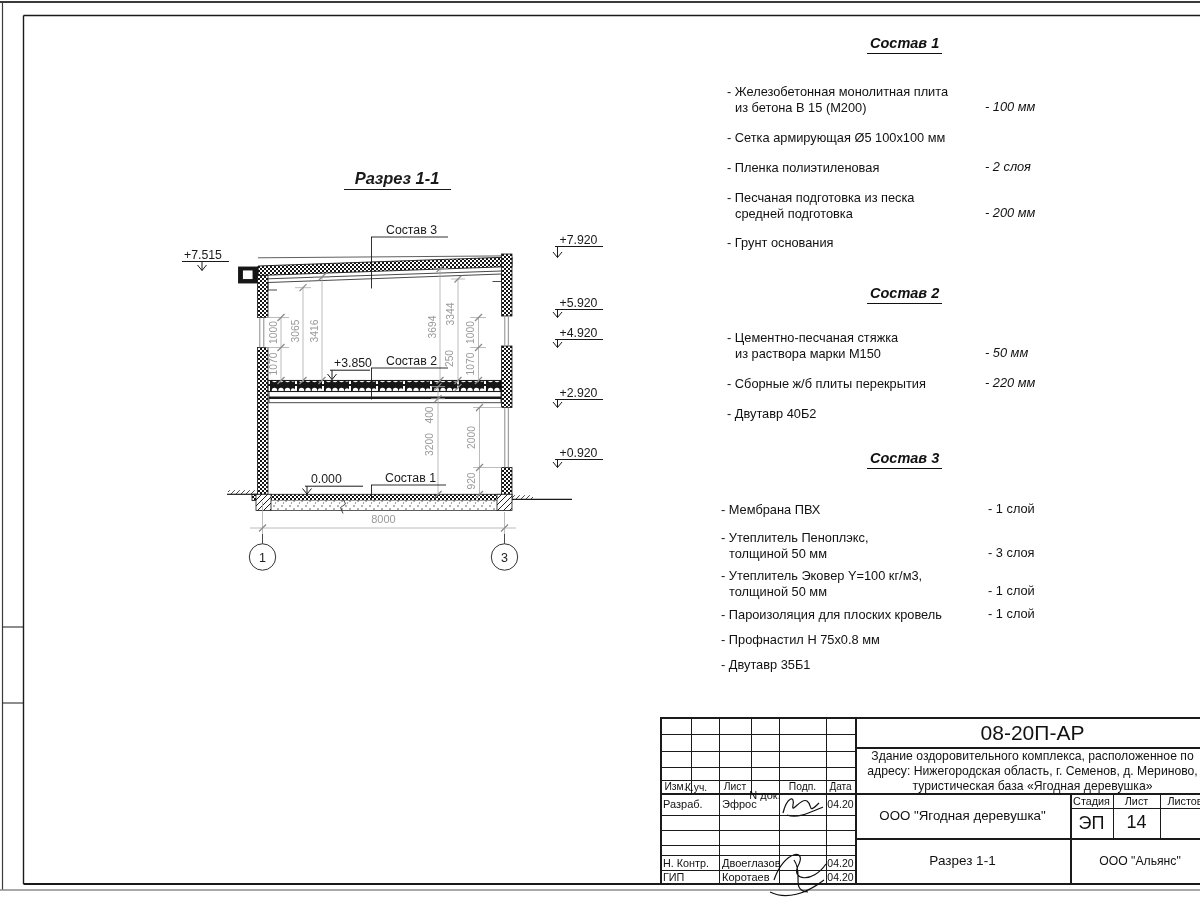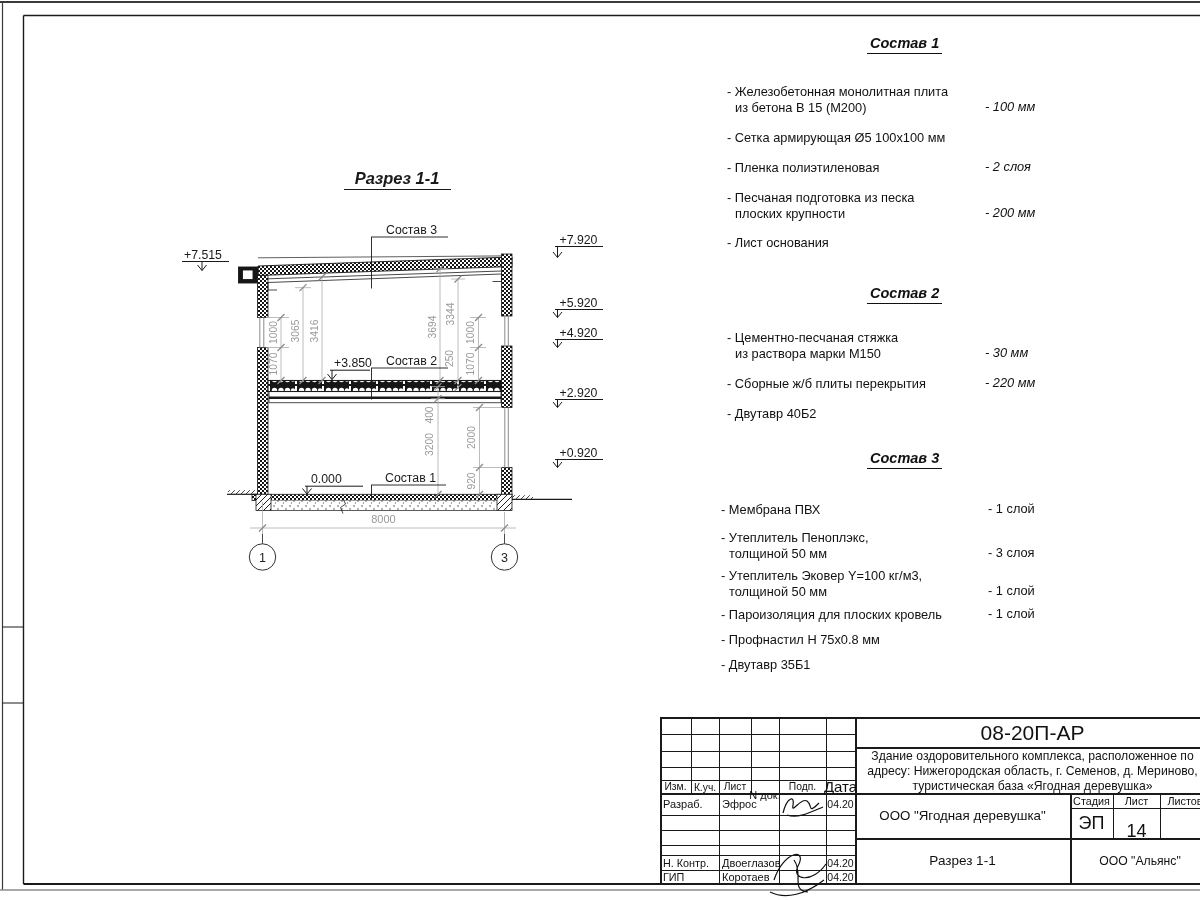--- a/index.html
+++ b/index.html
@@ -280,32 +280,32 @@
     </div>
   <div class="item" style="left:727px;top:130px">
     <div>- Сетка армирующая Ø5 100х100 мм</div>
     </div>
   <div class="item" style="left:727px;top:160px">
     <div>- Пленка полиэтиленовая</div>
       <span class="val v1">-  2 слоя</span>
     </div>
   <div class="item" style="left:727px;top:190px">
     <div>- Песчаная подготовка из песка</div>
-      <div class="l2">плоских крупности</div>
+      <div class="l2">средней подготовка</div>
     <span class="val v1">- 200 мм</span>
     </div>
   <div class="item" style="left:727px;top:235px">
-    <div>- Лист основания</div>
+    <div>- Грунт основания</div>
     </div>
 
   <div class="sostav-h" style="left:867px;top:285px">Состав 2</div>
   <div class="item" style="left:727px;top:330px">
     <div>- Цементно-песчаная стяжка</div>
       <div class="l2">из раствора марки М150</div>
-    <span class="val v1">- 30 мм</span>
+    <span class="val v1">- 50 мм</span>
     </div>
   <div class="item" style="left:727px;top:376px">
     <div>- Сборные ж/б плиты перекрытия</div>
       <span class="val v1">- 220 мм</span>
     </div>
   <div class="item" style="left:727px;top:406px">
     <div>- Двутавр 40Б2</div>
     </div>
 
   <div class="sostav-h" style="left:867px;top:450px">Состав 3</div>
@@ -358,25 +358,25 @@
   <div class="hl" style="left:0;top:113px;width:195px"></div>
   <div class="hl" style="left:0;top:128px;width:195px"></div>
   <div class="hl" style="left:0;top:138px;width:195px"></div>
   <div class="hl" style="left:0;top:153px;width:195px"></div>
   <div class="hl th" style="left:0;top:166px;width:550px"></div>
   <div class="hl th" style="left:195px;top:30px;width:355px"></div>
   <div class="hl" style="left:410px;top:91px;width:140px"></div>
   <div class="hl th" style="left:195px;top:121px;width:355px"></div>
 
   <div class="cell" style="left:0;top:63px;width:31px;height:13px;font-size:10.3px">Изм.</div>
-  <div class="cell" style="left:31px;top:63px;width:28px;height:15px;font-size:10.3px">К.уч.</div>
+  <div class="cell" style="left:22px;top:63px;width:28px;height:15px;font-size:10.3px">К.уч.</div>
   <div class="cell" style="left:59px;top:63px;width:32px;height:13px;font-size:10.3px">Лист</div>
   <div class="cell" style="left:91px;top:63px;width:28px;height:30px;font-size:11px">N док.</div>
   <div class="cell" style="left:119px;top:63px;width:47px;height:13px;font-size:10.3px">Подп.</div>
-  <div class="cell" style="left:166px;top:63px;width:29px;height:13px;font-size:15px">Дата</div>
+  <div class="cell" style="left:166px;top:63px;width:29px;height:13px;font-size:10px">Дата</div>
 
   <div class="cell lft" style="left:3px;top:76px;width:56px;height:22px;font-size:11px">Разраб.</div>
   <div class="cell lft" style="left:62px;top:76px;width:57px;height:22px;font-size:11px">Эфрос</div>
   <div class="cell" style="left:166px;top:76px;width:29px;height:22px;font-size:10.5px">04.20</div>
   <div class="cell lft" style="left:3px;top:138px;width:56px;height:15px;font-size:10.8px">Н. Контр.</div>
   <div class="cell lft" style="left:62px;top:138px;width:58px;height:15px;font-size:11px">Двоеглазов</div>
   <div class="cell" style="left:166px;top:138px;width:29px;height:15px;font-size:10.5px">04.20</div>
   <div class="cell lft" style="left:3px;top:153px;width:56px;height:13px;font-size:10.8px">ГИП</div>
   <div class="cell lft" style="left:62px;top:153px;width:57px;height:14px;font-size:11px">Коротаев</div>
   <div class="cell" style="left:166px;top:153px;width:29px;height:13px;font-size:10.5px">04.20</div>
@@ -385,21 +385,21 @@
   <div class="abs" style="left:200px;top:31.5px;width:345px;height:44px;font-size:12.2px;line-height:15px;text-align:center">
     <div>Здание оздоровительного комплекса, расположенное по</div>
     <div>адресу: Нижегородская область, г. Семенов, д. Мериново,</div>
     <div>туристическая база «Ягодная деревушка»</div>
   </div>
   <div class="cell" style="left:195px;top:76px;width:215px;height:45px;font-size:13.3px">ООО "Ягодная деревушка"</div>
   <div class="cell" style="left:410px;top:76px;width:43px;height:15px;font-size:10.8px">Стадия</div>
   <div class="cell" style="left:453px;top:76px;width:47px;height:15px;font-size:10.8px">Лист</div>
   <div class="cell" style="left:500px;top:76px;width:50px;height:15px;font-size:10.8px">Листов</div>
   <div class="cell" style="left:410px;top:91px;width:43px;height:30px;font-size:18px">ЭП</div>
-  <div class="cell" style="left:453px;top:100px;width:47px;height:28px;font-size:18px">14</div>
+  <div class="cell" style="left:453px;top:91px;width:47px;height:28px;font-size:18px">14</div>
   <div class="cell" style="left:195px;top:121px;width:215px;height:45px;font-size:13.5px">Разрез 1-1</div>
   <div class="cell" style="left:410px;top:121px;width:140px;height:45px;font-size:12.2px">ООО "Альянс"</div>
 
   <svg class="abs" style="left:115px;top:74px" width="60" height="30">
     <path d="M8,22 C12,6 20,4 18,14 C16,24 26,6 32,10 C38,14 32,24 44,12 M12,24 C22,28 34,22 48,16" stroke="#111" stroke-width="1.2" fill="none"></path>
   </svg>
   <svg class="abs" style="left:100px;top:125px" width="85" height="58">
     <path d="M14,38 C24,8 48,6 38,24 C31,38 52,42 66,22 M10,50 C26,58 46,52 64,38 M34,18 C44,32 30,48 48,50" stroke="#111" stroke-width="1.2" fill="none"></path>
   </svg>
 </div>

